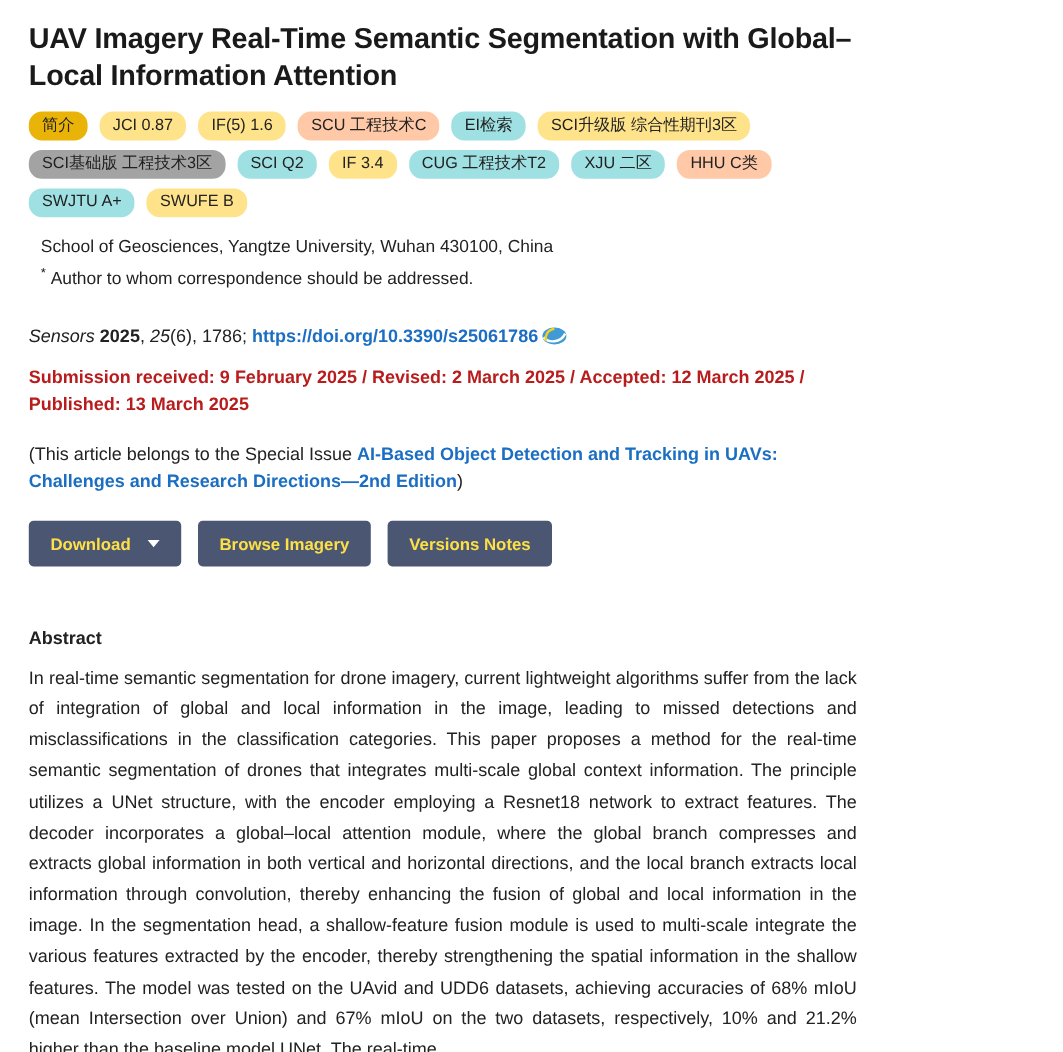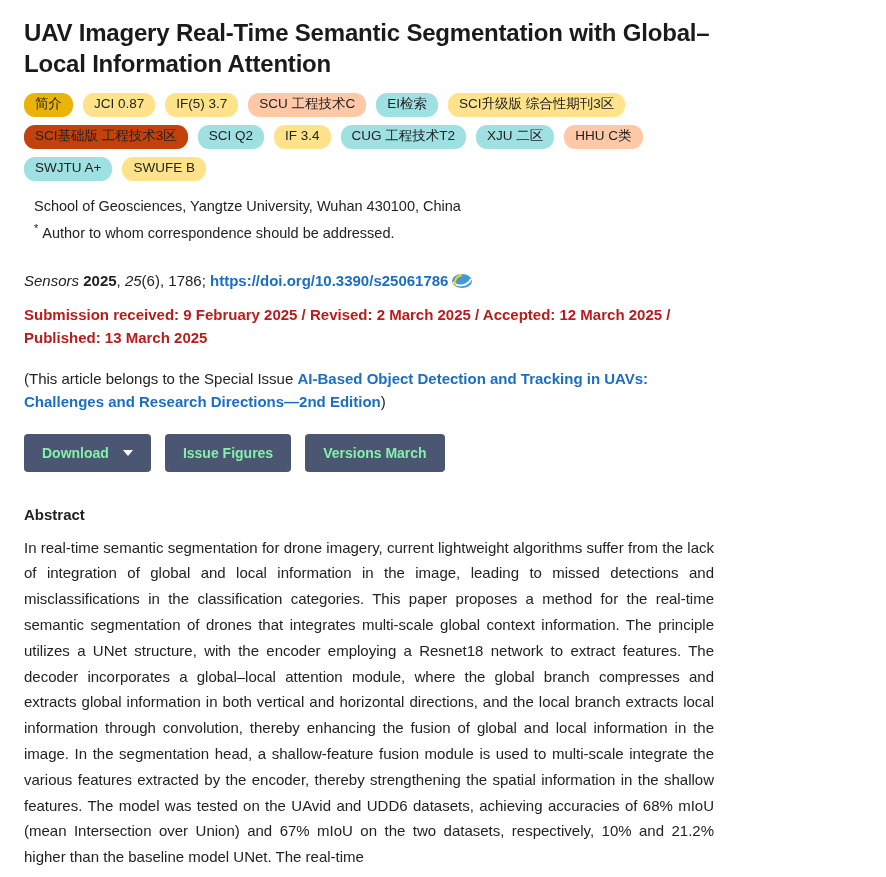--- a/index.html
+++ b/index.html
@@ -114,42 +114,42 @@
     font-weight: bold;
     text-decoration: none;
   }
   .buttons {
     display: flex;
     gap: 14px;
     margin: 20px 0 0 0;
   }
   .btn {
     background: #4b5672;
-    color: #86efac;
+    color: #fde047;
     border: none;
     border-radius: 4px;
     font-family: "Liberation Sans", sans-serif;
     font-size: 14px;
     font-weight: bold;
     padding: 11px 18px;
     cursor: pointer;
     display: inline-flex;
     align-items: center;
     gap: 10px;
   }
   .btn .caret {
     display: inline-block;
     width: 0; height: 0;
     border-left: 5px solid transparent;
     border-right: 5px solid transparent;
     border-top: 6px solid #ffffff;
     margin-left: 4px;
   }
   .abstract-head {
-    margin: 34px 0 12px 0;
+    margin: 52px 0 12px 0;
     font-size: 15px;
     font-weight: bold;
     color: #222;
   }
   .abstract-body {
     font-size: 15px;
     line-height: 1.72;
     color: #222;
     text-align: justify;
     max-width: 840px;
@@ -158,25 +158,25 @@
 </head>
 <body>
 
 <div class="page">
 
   <h1 class="title">UAV Imagery Real-Time Semantic Segmentation with Global–Local Information Attention</h1>
 
   <div class="badges">
     <span class="badge" style="background:#eab308">简介</span>
     <span class="badge" style="background:#ffe38a">JCI 0.87</span>
-    <span class="badge" style="background:#ffe38a">IF(5) 3.7</span>
+    <span class="badge" style="background:#ffe38a">IF(5) 1.6</span>
     <span class="badge" style="background:#ffc9a8">SCU 工程技术C</span>
     <span class="badge" style="background:#9fe0e3">EI检索</span>
     <span class="badge" style="background:#ffe38a">SCI升级版 综合性期刊3区</span>
-    <span class="badge" style="background:#c2410c">SCI基础版 工程技术3区</span>
+    <span class="badge" style="background:#a3a3a3">SCI基础版 工程技术3区</span>
     <span class="badge" style="background:#9fe0e3">SCI Q2</span>
     <span class="badge" style="background:#ffe38a">IF 3.4</span>
     <span class="badge" style="background:#9fe0e3">CUG 工程技术T2</span>
     <span class="badge" style="background:#9fe0e3">XJU 二区</span>
     <span class="badge" style="background:#ffc9a8">HHU C类</span>
     <span class="badge" style="background:#9fe0e3">SWJTU A+</span>
     <span class="badge" style="background:#ffe38a">SWUFE B</span>
   </div>
 
 
@@ -199,20 +199,20 @@
 
   <div class="dates">Submission received: 9 February 2025 / Revised: 2 March 2025 / Accepted: 12 March 2025 / Published: 13 March 2025</div>
 
   <div class="special-issue"><span>(This article belongs to the Special Issue </span><a href="#">AI-Based Object Detection and Tracking in UAVs: Challenges and Research Directions—2nd Edition</a><span>)</span></div>
 
   <div class="buttons">
     <button class="btn">
         <span>Download</span>
         <span class="caret"></span>
       </button>
-    <button class="btn">Issue Figures</button>
-    <button class="btn">Versions March</button>
+    <button class="btn">Browse Imagery</button>
+    <button class="btn">Versions Notes</button>
   </div>
 
   <div class="abstract-head">Abstract</div>
   <div class="abstract-body">In real-time semantic segmentation for drone imagery, current lightweight algorithms suffer from the lack of integration of global and local information in the image, leading to missed detections and misclassifications in the classification categories. This paper proposes a method for the real-time semantic segmentation of drones that integrates multi-scale global context information. The principle utilizes a UNet structure, with the encoder employing a Resnet18 network to extract features. The decoder incorporates a global–local attention module, where the global branch compresses and extracts global information in both vertical and horizontal directions, and the local branch extracts local information through convolution, thereby enhancing the fusion of global and local information in the image. In the segmentation head, a shallow-feature fusion module is used to multi-scale integrate the various features extracted by the encoder, thereby strengthening the spatial information in the shallow features. The model was tested on the UAvid and UDD6 datasets, achieving accuracies of 68% mIoU (mean Intersection over Union) and 67% mIoU on the two datasets, respectively, 10% and 21.2% higher than the baseline model UNet. The real-time</div>
 
 </div>
 
 </body></html>

